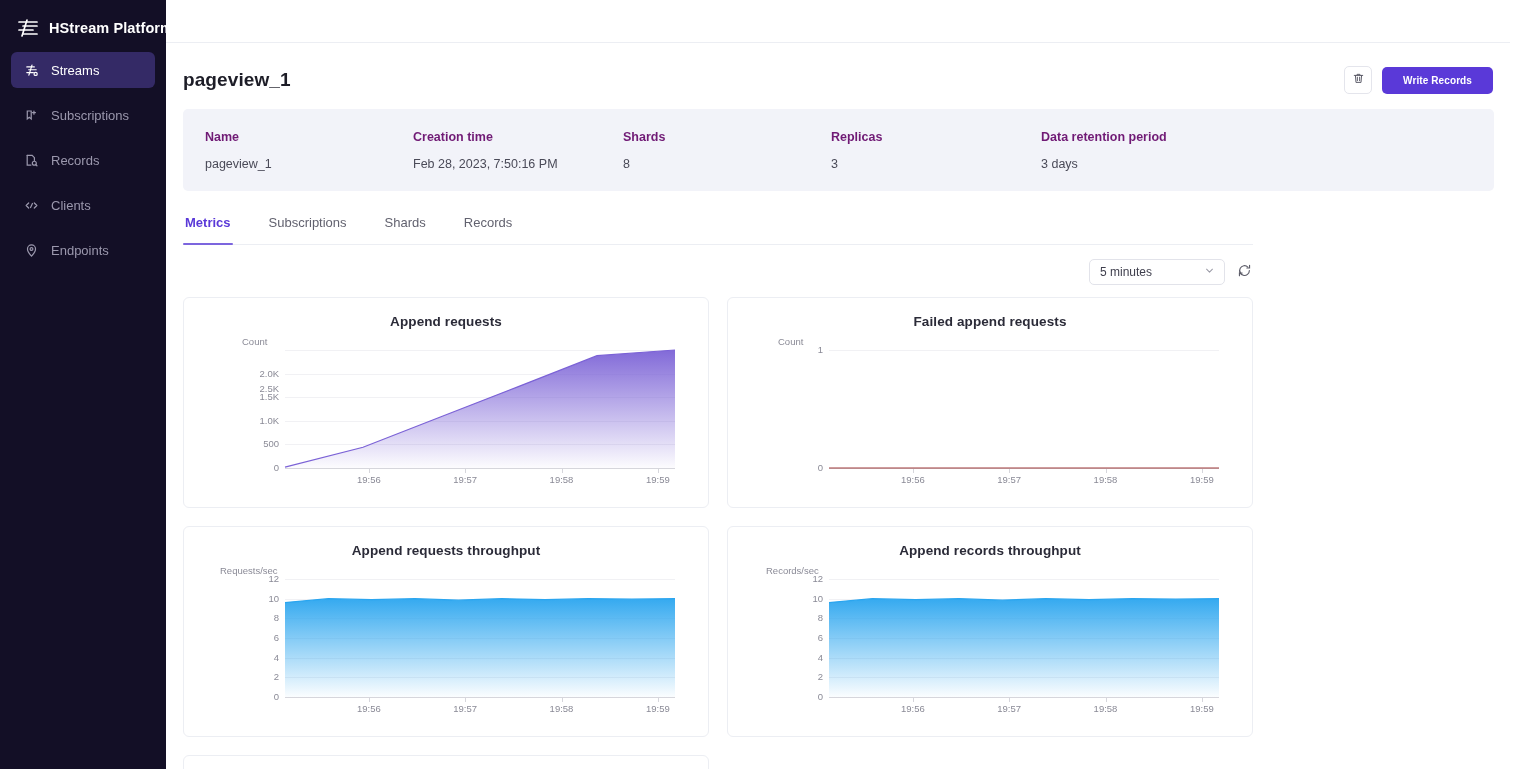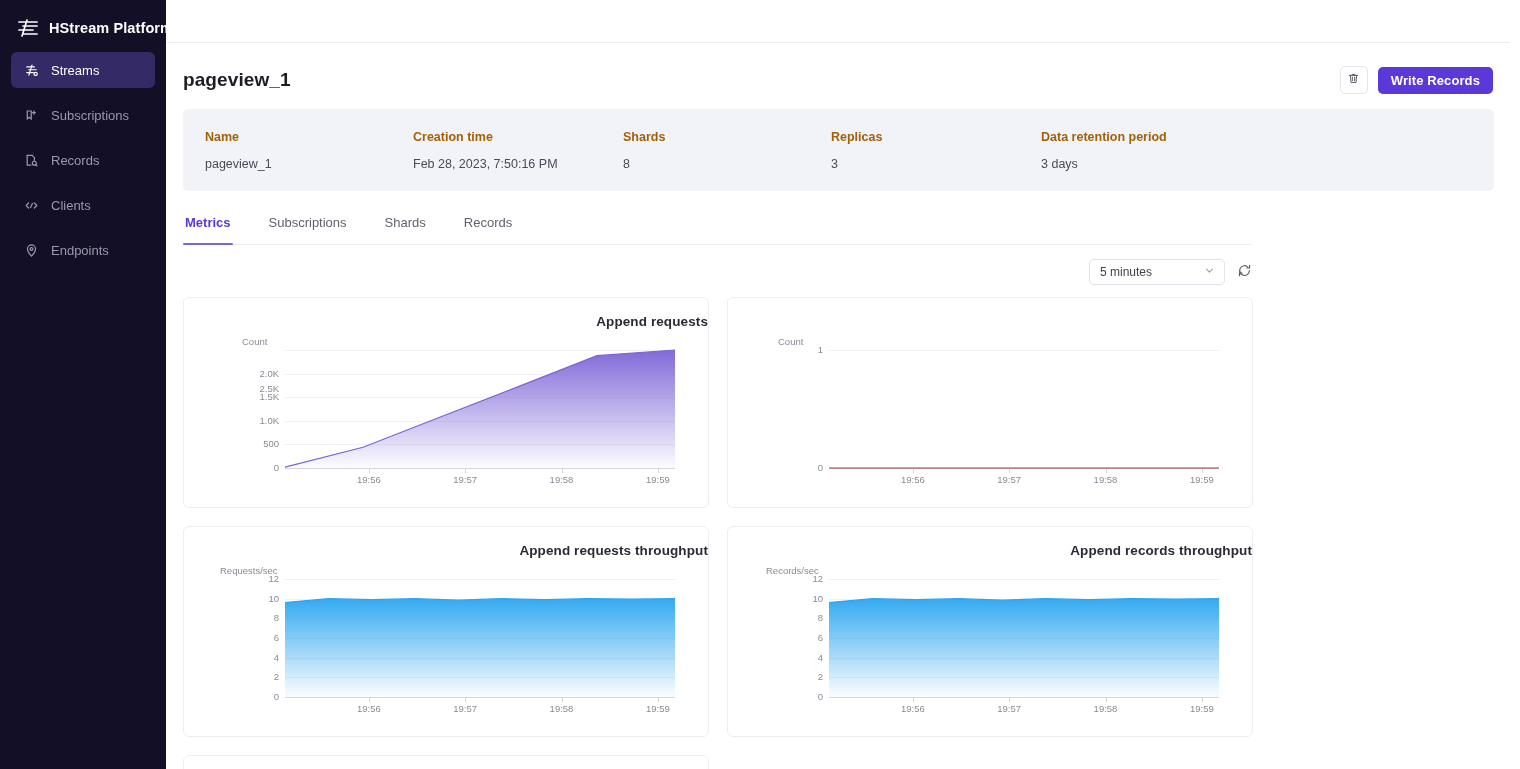--- a/index.html
+++ b/index.html
@@ -51,38 +51,38 @@
   }
   .page-title { font-size: 19px; font-weight: bold; color: #1d1d27; letter-spacing: .1px; }
   .head-actions { display: flex; align-items: center; gap: 10px; }
   .icon-btn {
     width: 28px; height: 28px; border: 1px solid #e4e5ec; border-radius: 5px;
     background: #fff; display: flex; align-items: center; justify-content: center;
     cursor: pointer;
   }
   .btn-primary {
     background: #5a39d8; color: #fff; border: none; border-radius: 5px;
-    height: 27px; padding: 0 13px; font-size: 13px; font-weight: bold;
+    height: 27px; padding: 0 21px; font-size: 10px; font-weight: bold;
     font-family: "Liberation Sans", sans-serif; cursor: pointer;
     letter-spacing: .1px;
   }
 
   
   .info-card {
     background: #f2f3f9; border-radius: 5px;
     margin-top: 8px; height: 82px;
     display: flex; align-items: flex-start;
     padding: 21px 0 0 22px;
   }
   .info-col { flex: 0 0 auto; }
   .info-col.c0 { width: 208px; }
   .info-col.c1 { width: 210px; }
   .info-col.c2 { width: 208px; }
   .info-col.c3 { width: 210px; }
-  .info-label { font-size: 12.5px; font-weight: bold; color: #a16207; margin-bottom: 13px; white-space: nowrap; }
+  .info-label { font-size: 12.5px; font-weight: bold; color: #701a75; margin-bottom: 13px; white-space: nowrap; }
   .info-value { font-size: 12.5px; color: #4a4a58; white-space: nowrap; }
 
   
   .tabs { margin-top: 24px; border-bottom: 1px solid #eceef3; display: flex; gap: 0; height: 30px; width: 1070px; }
   .tab {
     font-size: 13px; color: #62626f; padding: 0 8px 9px 8px; cursor: pointer;
     position: relative; white-space: nowrap;
   }
   .tab:first-child { padding-left: 2px; }
   .tab.active { color: #5a39d8; font-weight: bold; }
@@ -106,21 +106,21 @@
 
   
   .chart-grid {
     display: grid; grid-template-columns: 526px 526px; gap: 18px 18px;
     margin-top: 12px; width: 1070px;
   }
   .chart-card {
     border: 1px solid #eceef3; border-radius: 6px; background: #fff;
     height: 211px; padding: 16px 0 0 0; position: relative;
   }
-  .chart-title { text-align: right; font-size: 13.5px; font-weight: bold; color: #2b2b38; letter-spacing: .1px; }
+  .chart-title { text-align: center; font-size: 13.5px; font-weight: bold; color: #2b2b38; letter-spacing: .1px; }
   .chart-ylabel { position: absolute; font-size: 9.5px; color: #8a8a96; }
   .plot { position: absolute; }
   .tick-y { position: absolute; font-size: 9.5px; color: #8a8a96; text-align: right; }
   .tick-x { position: absolute; font-size: 9.5px; color: #8a8a96; text-align: center; }
   .gridline { position: absolute; height: 1px; background: #f1f1f4; }
   .axisline { position: absolute; height: 1px; background: #d6d6dc; }
   .ticker { position: absolute; width: 1px; height: 4px; background: #d6d6dc; }
 </style>
 </head>
 <body>
@@ -310,20 +310,21 @@
                     <stop offset="100%" stop-color="#7b62d6" stop-opacity="0.02"></stop>
                   </linearGradient>
                 </defs>
                 <path d="M101,170 L101,169.056 L179,149.232 L257,118.78800000000001 L335,88.34400000000001 L413,57.664 L491,52 L491,170 Z" fill="url(#grad_plot0)"></path>
                 <path d="M101,169.056 L179,149.232 L257,118.78800000000001 L335,88.34400000000001 L413,57.664 L491,52" fill="none" stroke="#7b62d6" stroke-width="1.2"></path>
               </svg>
             </div>
         </div>
 
         <div class="chart-card">
+          <div class="chart-title">Failed append requests</div>
           <div class="chart-ylabel" style="left:50px;top:38px;">Count</div>
           <div id="plot1" class="plot" style="left: 0px; top: 0px; width: 526px; height: 211px;">
               <div class="tick-y" style="left: 55px; top: 164px; width: 40px;">0</div>
               <div class="gridline" style="left: 101px; top: 52px; width: 390px;"></div>
               <div class="tick-y" style="left: 55px; top: 46px; width: 40px;">1</div>
               <div class="axisline" style="left: 101px; top: 170px; width: 390px;"></div>
               <div class="ticker" style="left: 184.85px; top: 171px;"></div>
               <div class="tick-x" style="left: 154.85px; top: 176px; width: 60px;">19:56</div>
               <div class="ticker" style="left: 281.18px; top: 171px;"></div>
               <div class="tick-x" style="left: 251.18px; top: 176px; width: 60px;">19:57</div>

